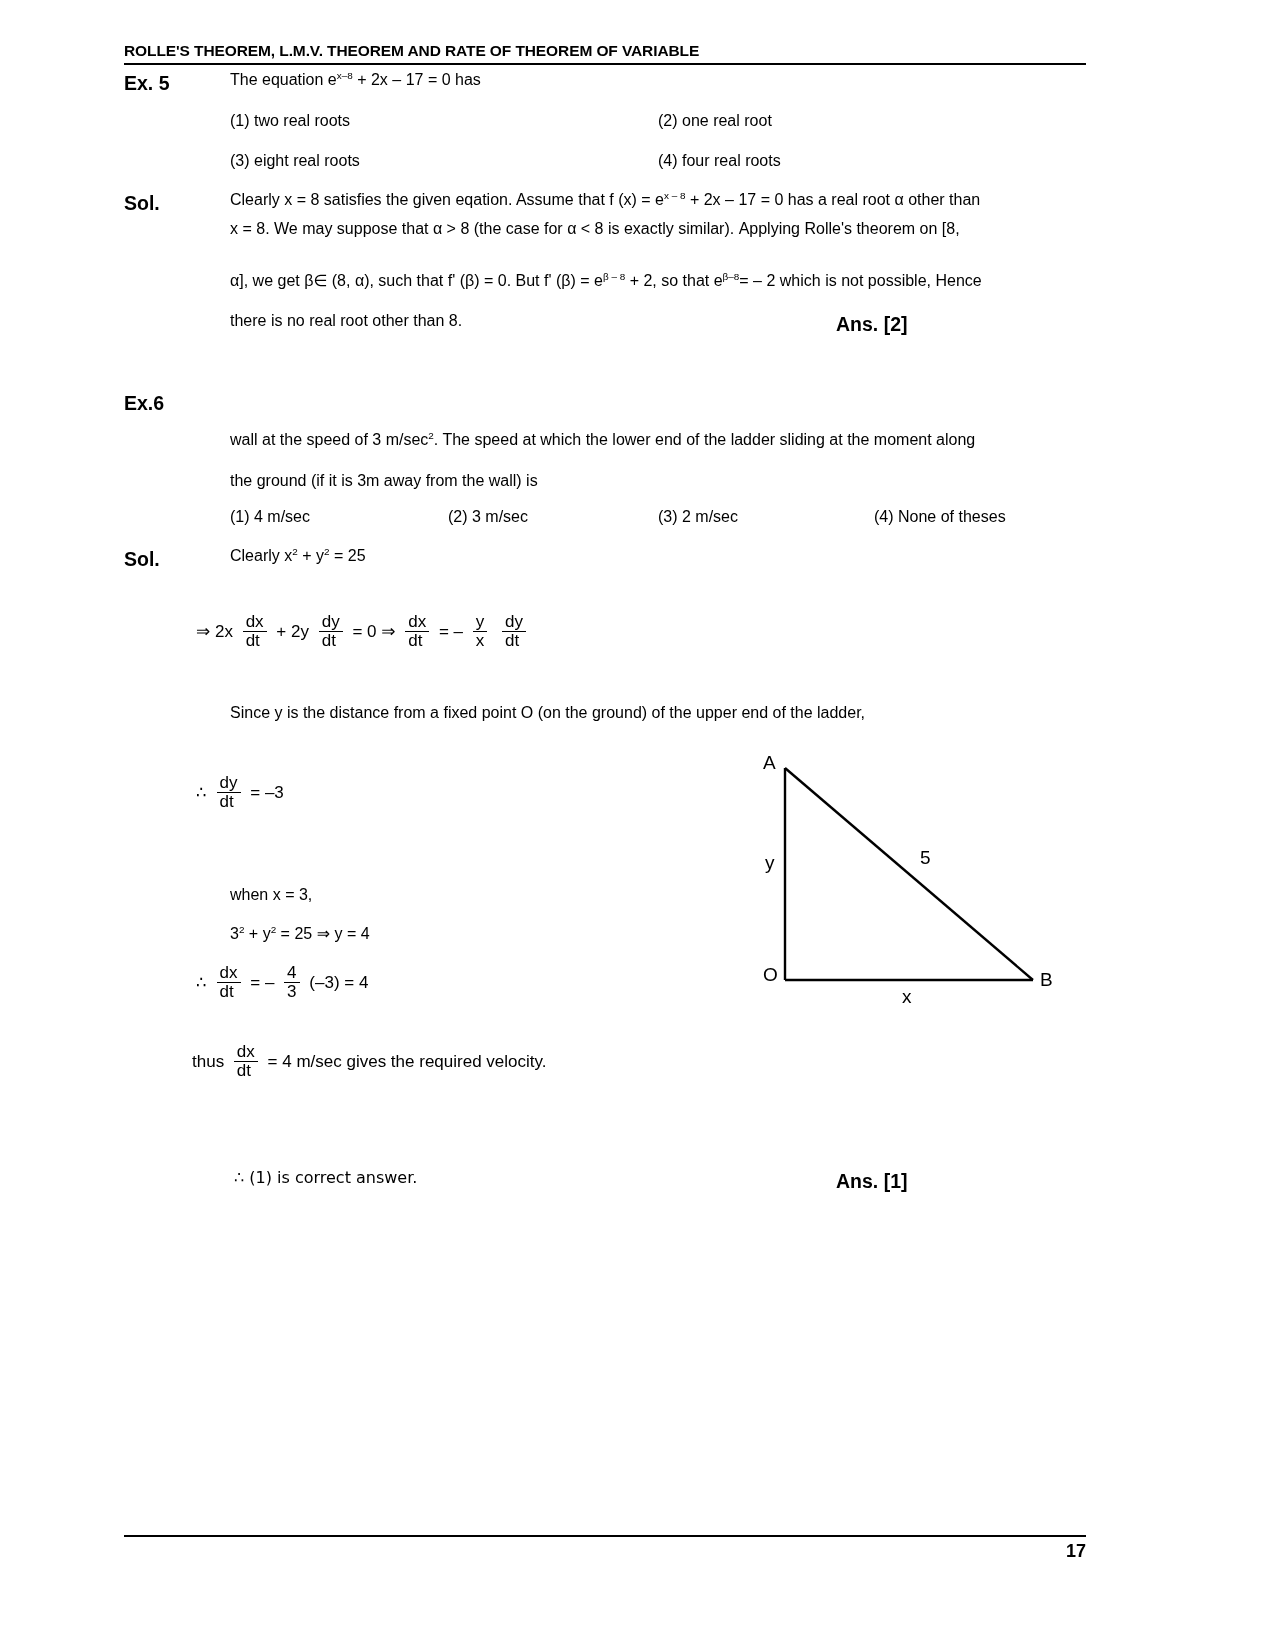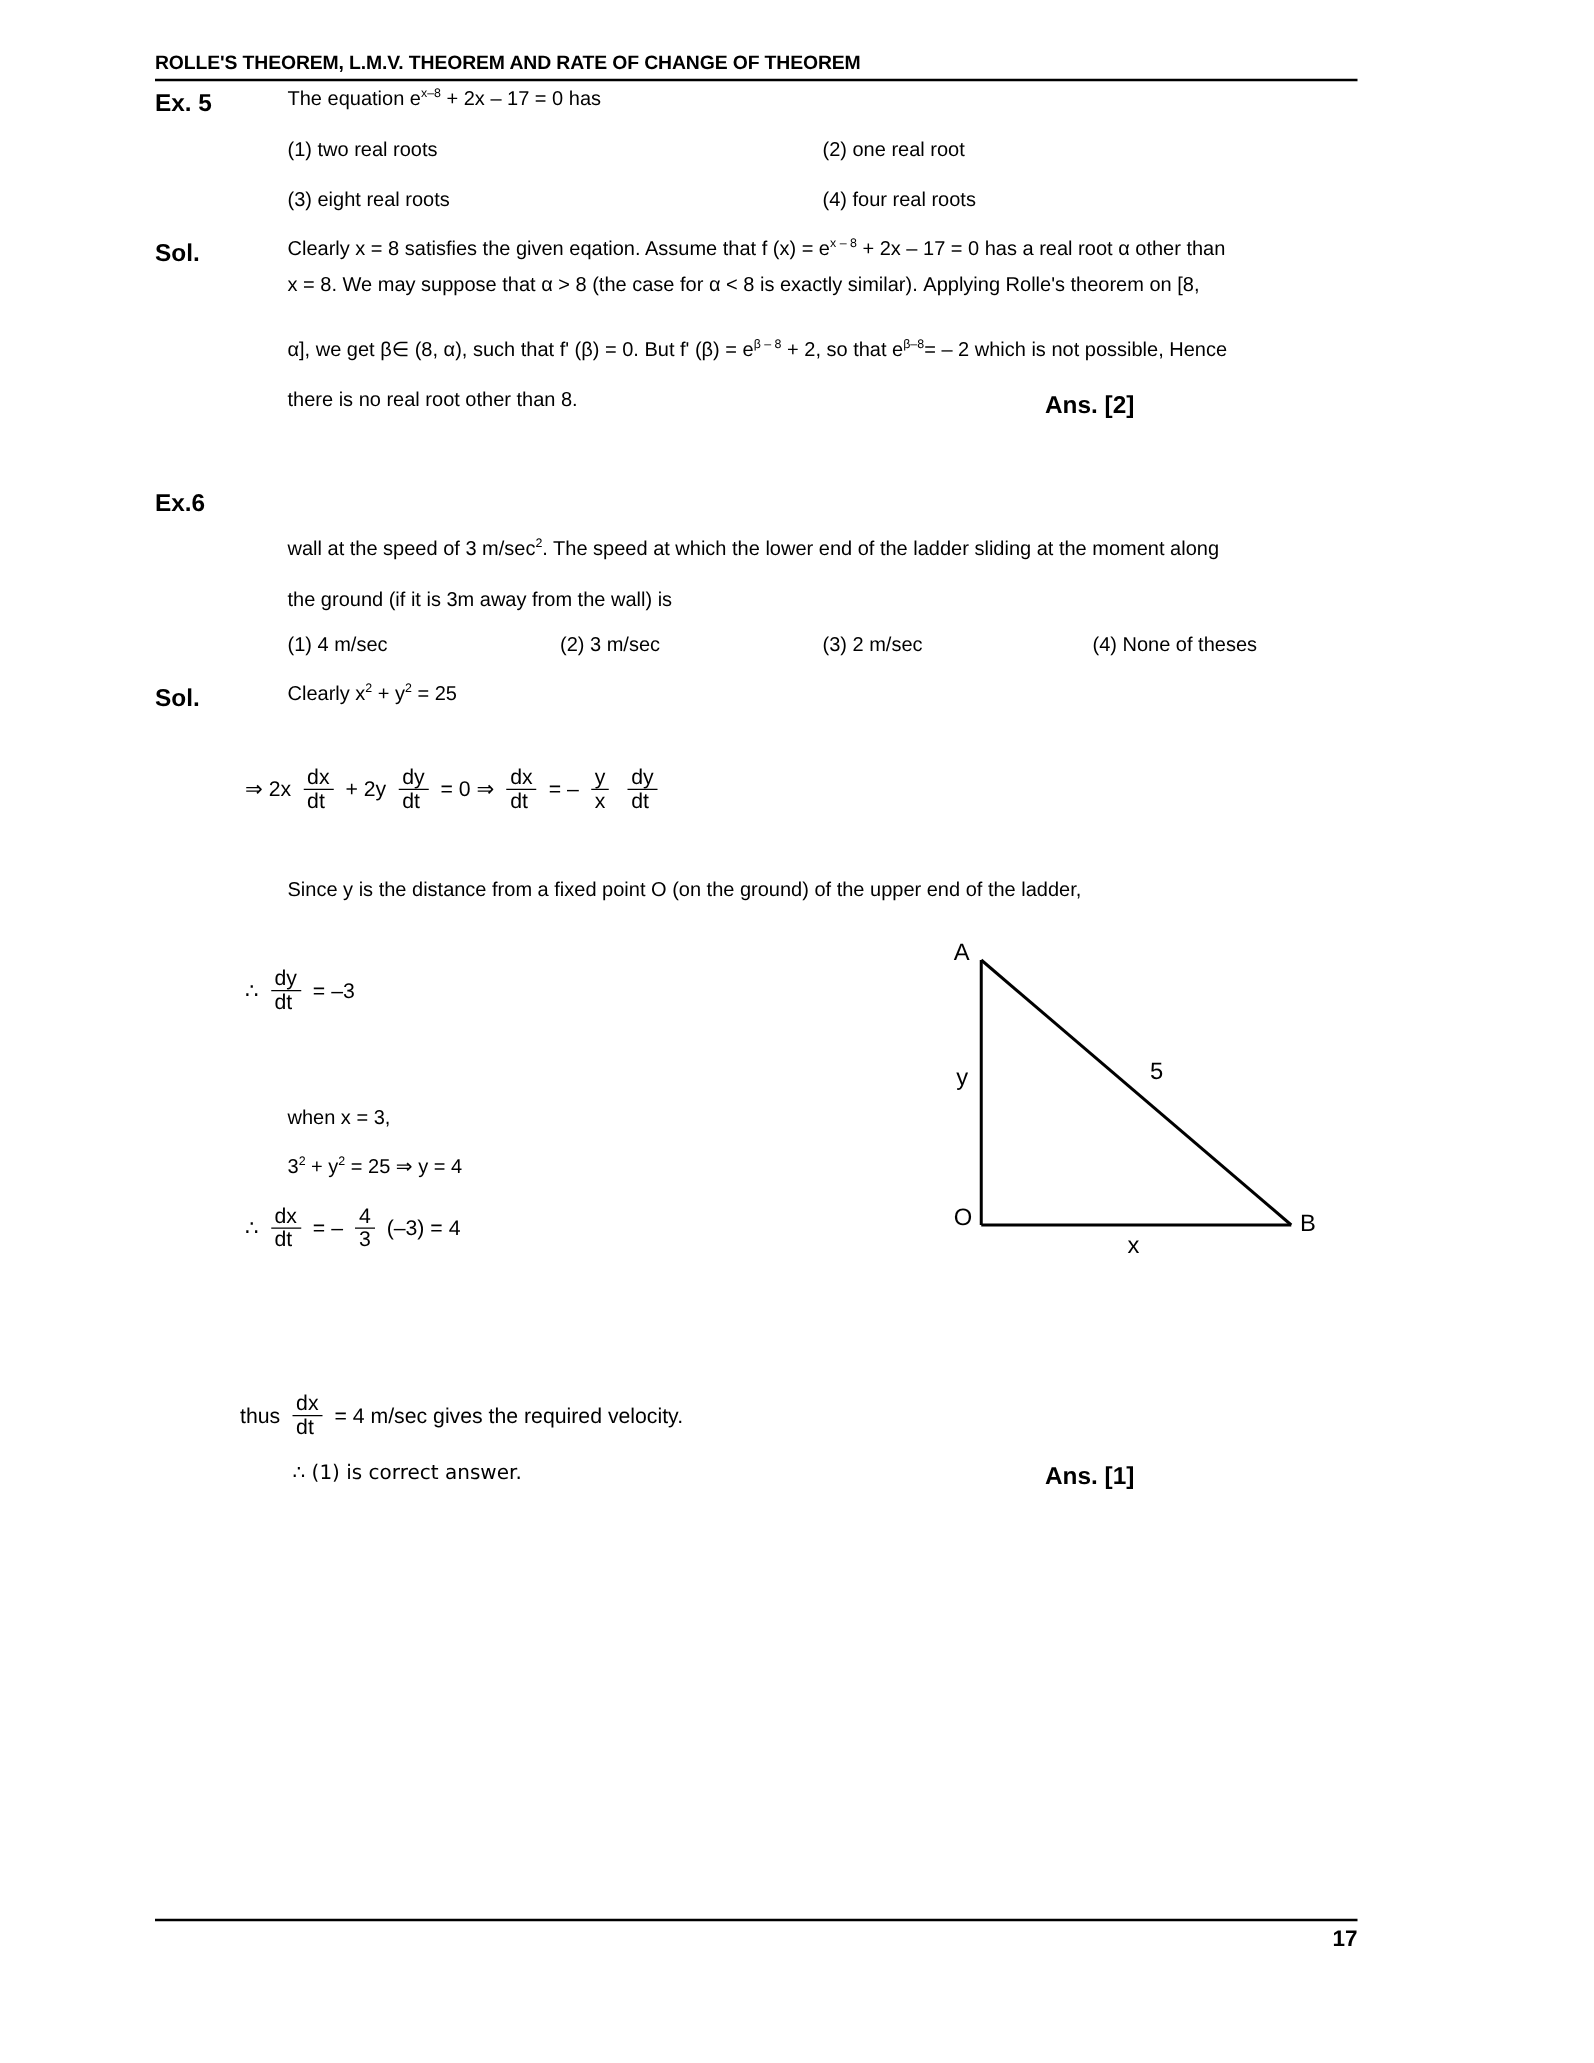--- a/index.html
+++ b/index.html
@@ -125,21 +125,21 @@
     font-size: 19px;
     white-space: nowrap;
   }
 </style>
 </head>
 <body>
 
 <div class="page">
 
   <div class="header">
-    <div class="header-title">ROLLE'S THEOREM, L.M.V. THEOREM AND RATE OF CHANGE OF THEOREM</div>
+    <div class="header-title">ROLLE'S THEOREM, L.M.V. THEOREM AND RATE OF THEOREM OF VARIABLE</div>
     <div class="header-rule"></div>
   </div>
 
   <div class="lbl" style="left:124px; top:72px;">Ex. 5</div>
 
   <div class="blk" style="left:192px; top:72px;">
     <span>The equation e</span><sup>x–8</sup><span> + 2x – 17 = 0 has</span>
   </div>
 
   <div class="blk" style="left:192px; top:113px;">(1) two real roots</div>
@@ -233,21 +233,21 @@
       <span class="den">dt</span>
     </span>
     <span>= –</span>
     <span class="frac">
       <span class="num">4</span>
       <span class="den">3</span>
     </span>
     <span>(–3) = 4</span>
   </div>
 
-  <div class="eqline" style="left:192px; top:1115px;">
+  <div class="eqline" style="left:192px; top:1044px;">
     <span>thus </span>
     <span class="frac">
       <span class="num">dx</span>
       <span class="den">dt</span>
     </span>
     <span> = 4 m/sec gives the required velocity.</span>
   </div>
 
   <div class="blk gk" style="left:196px; top:1170px;">∴ (1) is correct answer.</div>
   <div class="ans" style="left:836px; top:1170px;text-align:center;">Ans. [1]</div>

